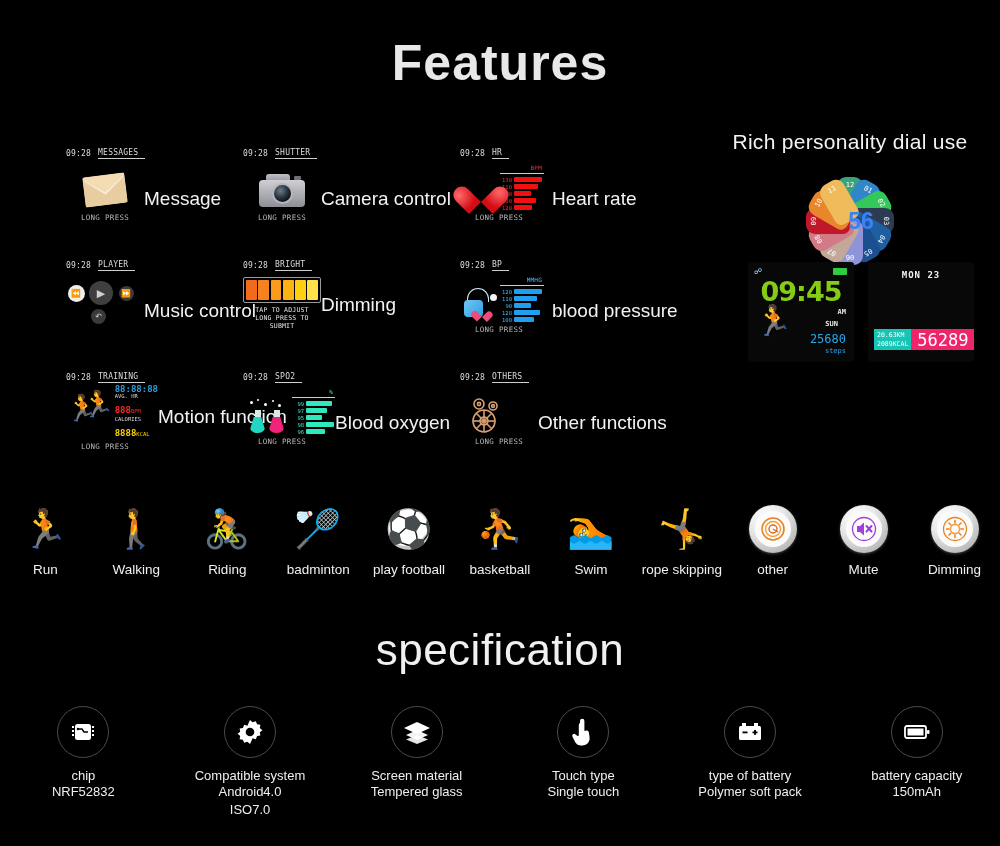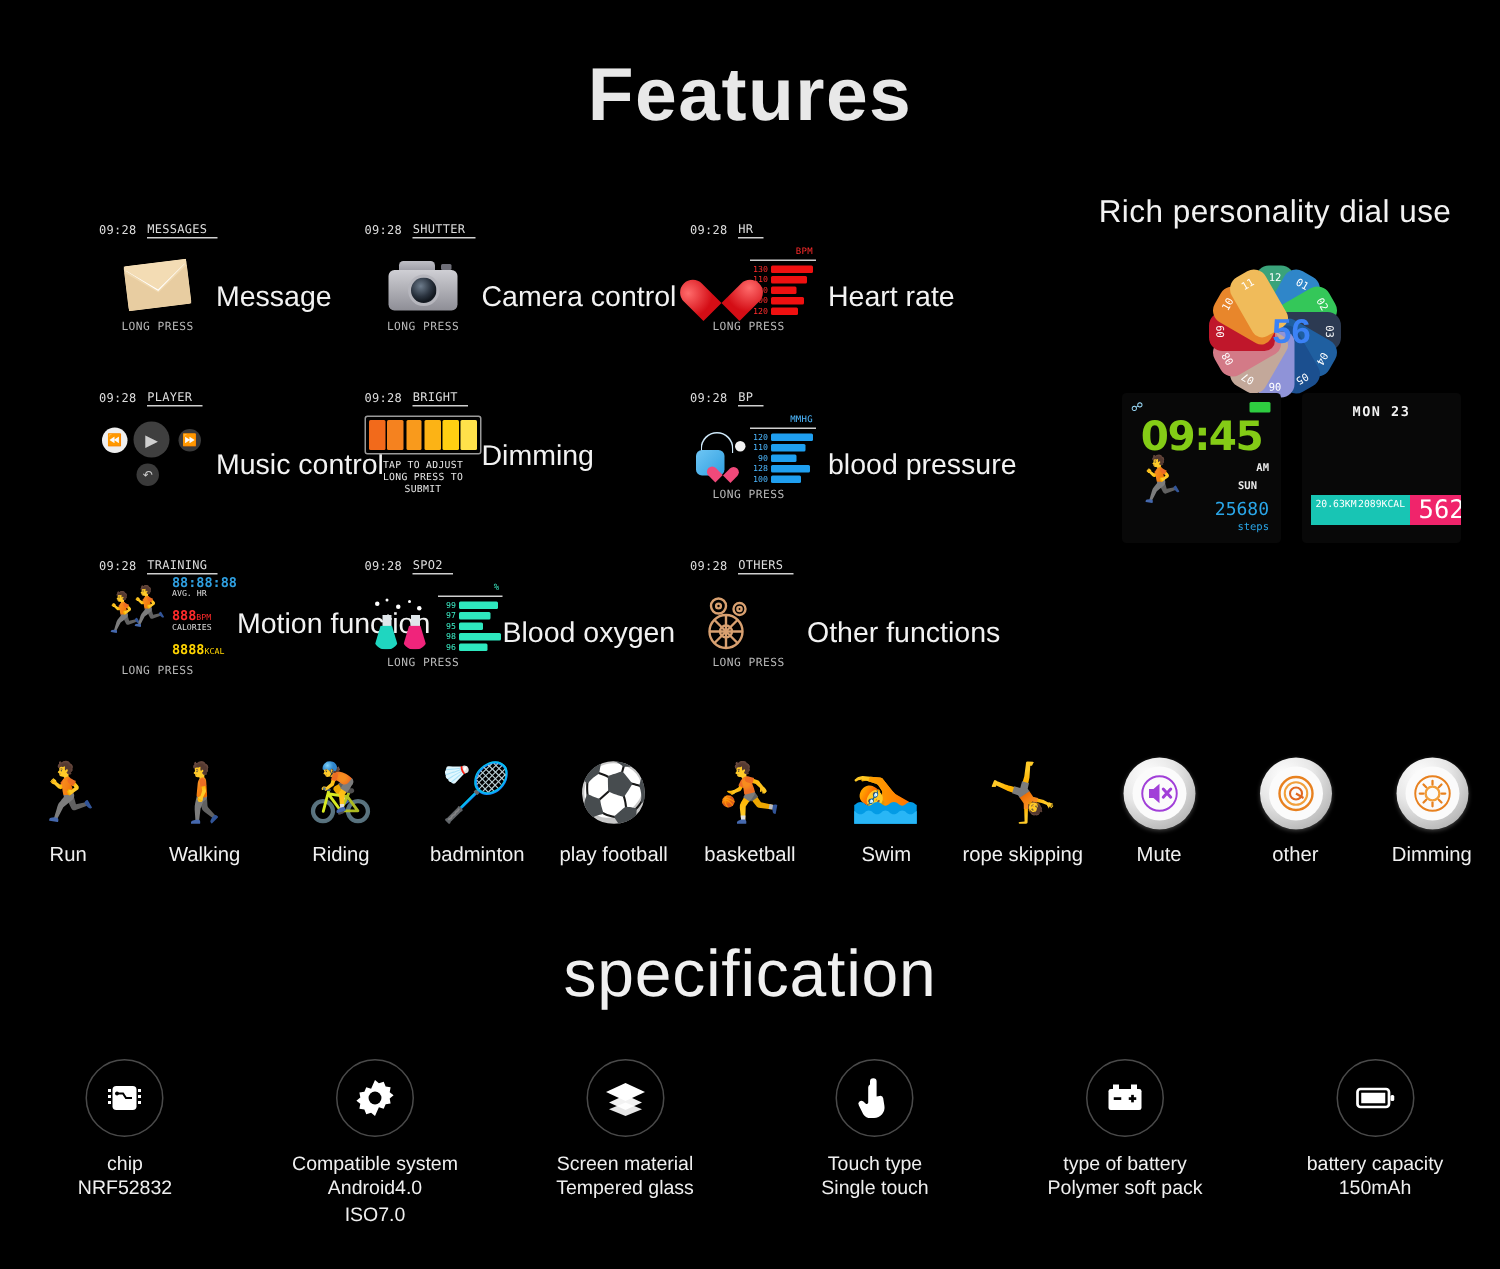--- a/index.html
+++ b/index.html
@@ -151,21 +151,21 @@
   .f1-bt{position:absolute;left:6px;top:5px;font-size:8px;color:#9fe0ff;}
   .f1-batt{position:absolute;right:7px;top:6px;width:14px;height:7px;background:#2ecc40;border-radius:1px;}
   .f1-runner{position:absolute;left:7px;top:44px;font-size:30px;line-height:1;}
   .f2-date{position:absolute;top:8px;left:0;width:100%;text-align:center;font-size:9px;font-weight:bold;
      color:#f0f0f0;font-family:"DejaVu Sans Mono",monospace;letter-spacing:1px;}
   .f2-time{position:absolute;top:22px;left:0;width:100%;text-align:center;font-size:38px;font-weight:bold;
      font-family:"DejaVu Sans",sans-serif;letter-spacing:-1px;}
   .f2-time .hh{color:#ffffff;}
   .f2-time .mm{color:#808080;}
   .f2-stats{position:absolute;bottom:12px;left:6px;display:flex;}
-  .f2-left{background:#18c5b4;padding:2px 3px;display:flex;flex-direction:row;gap:1px;}
+  .f2-left{background:#18c5b4;padding:2px 3px;display:flex;flex-direction:column;gap:1px;}
   .f2-left div{font-size:6.5px;color:#fff;font-family:"DejaVu Sans Mono",monospace;white-space:nowrap;}
   .f2-right{background:#f0246b;display:flex;align-items:center;padding:0 6px;
      font-size:17px;color:#fff;font-family:"DejaVu Sans Mono",monospace;}
 
   
   .sports{position:absolute;top:498px;left:0;width:1000px;display:flex;}
   .sport{flex:1;display:flex;flex-direction:column;align-items:center;}
   .sport .glyph{height:62px;display:flex;align-items:center;justify-content:center;font-size:38px;line-height:1;}
   .sport .cap{font-size:13.5px;color:#f0f0f0;margin-top:2px;white-space:nowrap;}
 
@@ -564,45 +564,45 @@
   <div class="sport">
     <div class="glyph">🤸</div>
     <div class="cap">rope skipping</div>
   </div>
 
   <div class="sport">
     <div class="glyph">
       <div class="round-btn">
           <div class="round-inner">
         <svg width="28" height="28" viewBox="0 0 28 28">
+          <circle cx="14" cy="14" r="11" fill="none" stroke="#e8811f" stroke-width="1.6"></circle>
+          <circle cx="14" cy="14" r="7.5" fill="none" stroke="#f2a03c" stroke-width="1.4"></circle>
+          <circle cx="14" cy="14" r="4" fill="none" stroke="#e06820" stroke-width="1.4"></circle>
+          <line x1="14" y1="14" x2="19" y2="17" stroke="#e06820" stroke-width="1.4"></line>
+        </svg>
+      </div>
+        </div>
+    </div>
+    <div class="cap">other</div>
+  </div>
+
+  <div class="sport">
+    <div class="glyph">
+      <div class="round-btn">
+          <div class="round-inner">
+        <svg width="28" height="28" viewBox="0 0 28 28">
           <circle cx="14" cy="14" r="11.5" fill="none" stroke="#a13fd8" stroke-width="1.3"></circle>
           <polygon points="7,11 10,11 14,7.5 14,20.5 10,17 7,17" fill="#a13fd8"></polygon>
           <line x1="16.5" y1="11" x2="21.5" y2="16.5" stroke="#a13fd8" stroke-width="2" stroke-linecap="round"></line>
           <line x1="21.5" y1="11" x2="16.5" y2="16.5" stroke="#a13fd8" stroke-width="2" stroke-linecap="round"></line>
         </svg>
       </div>
         </div>
     </div>
     <div class="cap">Mute</div>
-  </div>
-
-  <div class="sport">
-    <div class="glyph">
-      <div class="round-btn">
-          <div class="round-inner">
-        <svg width="28" height="28" viewBox="0 0 28 28">
-          <circle cx="14" cy="14" r="11" fill="none" stroke="#e8811f" stroke-width="1.6"></circle>
-          <circle cx="14" cy="14" r="7.5" fill="none" stroke="#f2a03c" stroke-width="1.4"></circle>
-          <circle cx="14" cy="14" r="4" fill="none" stroke="#e06820" stroke-width="1.4"></circle>
-          <line x1="14" y1="14" x2="19" y2="17" stroke="#e06820" stroke-width="1.4"></line>
-        </svg>
-      </div>
-        </div>
-    </div>
-    <div class="cap">other</div>
   </div>
 
   <div class="sport">
     <div class="glyph">
       <div class="round-btn">
           <div class="round-inner">
         <svg width="28" height="28" viewBox="0 0 28 28">
           <circle cx="14" cy="14" r="11.5" fill="none" stroke="#e8811f" stroke-width="1.3"></circle>
           <circle cx="14" cy="14" r="4.6" fill="none" stroke="#f2a03c" stroke-width="1.6"></circle>
           <g stroke="#e8811f" stroke-width="1.5" stroke-linecap="round">

